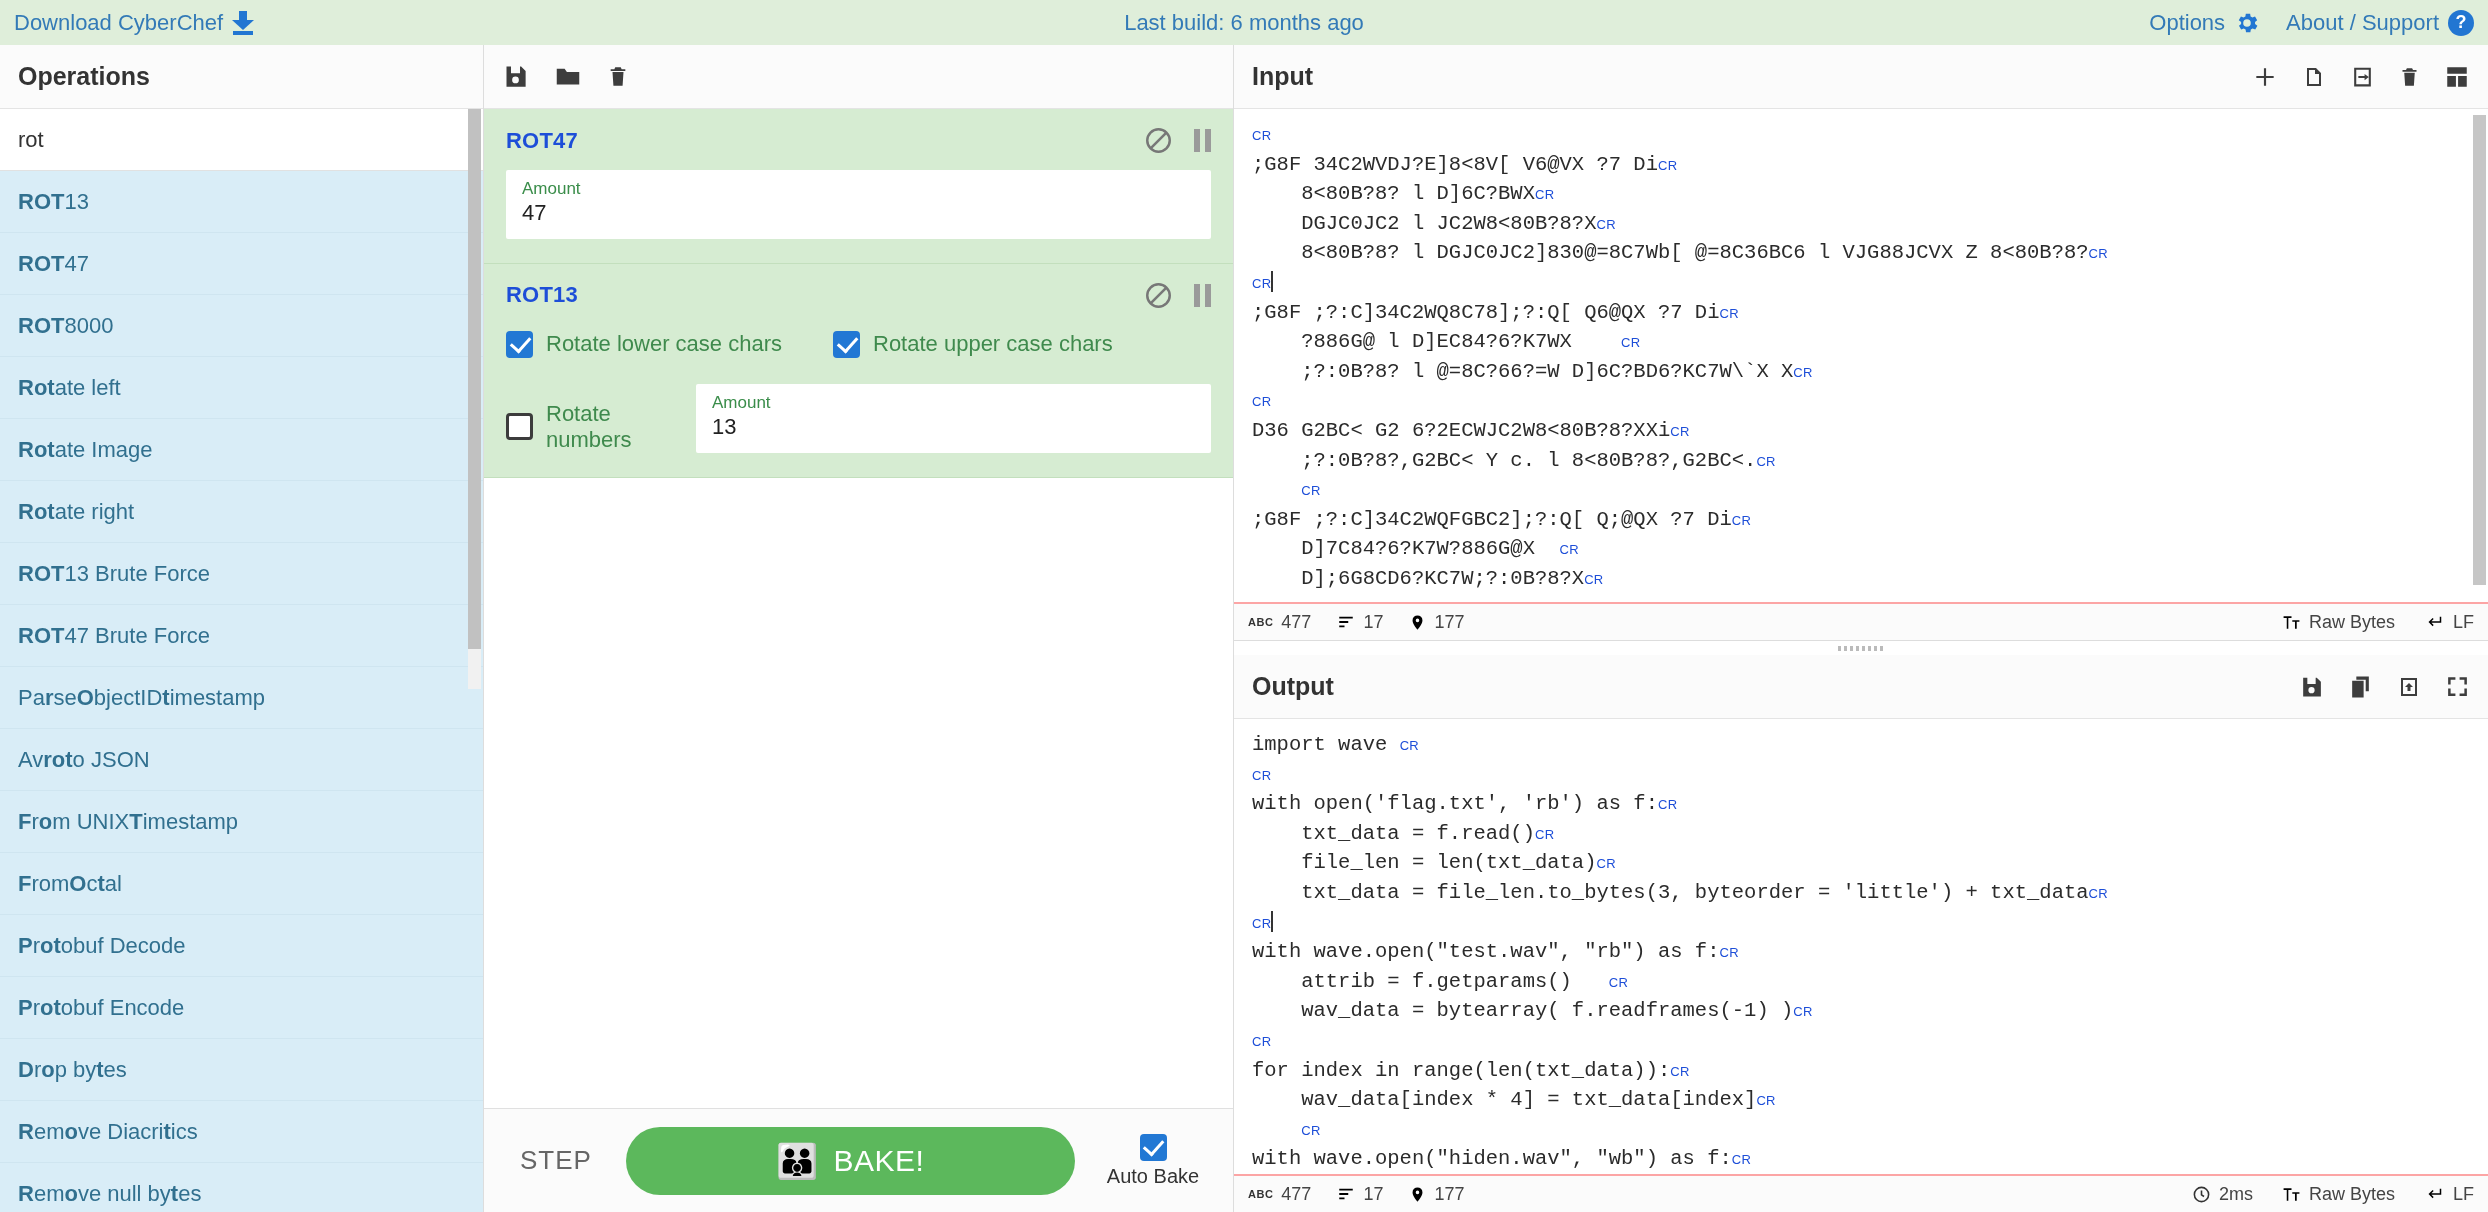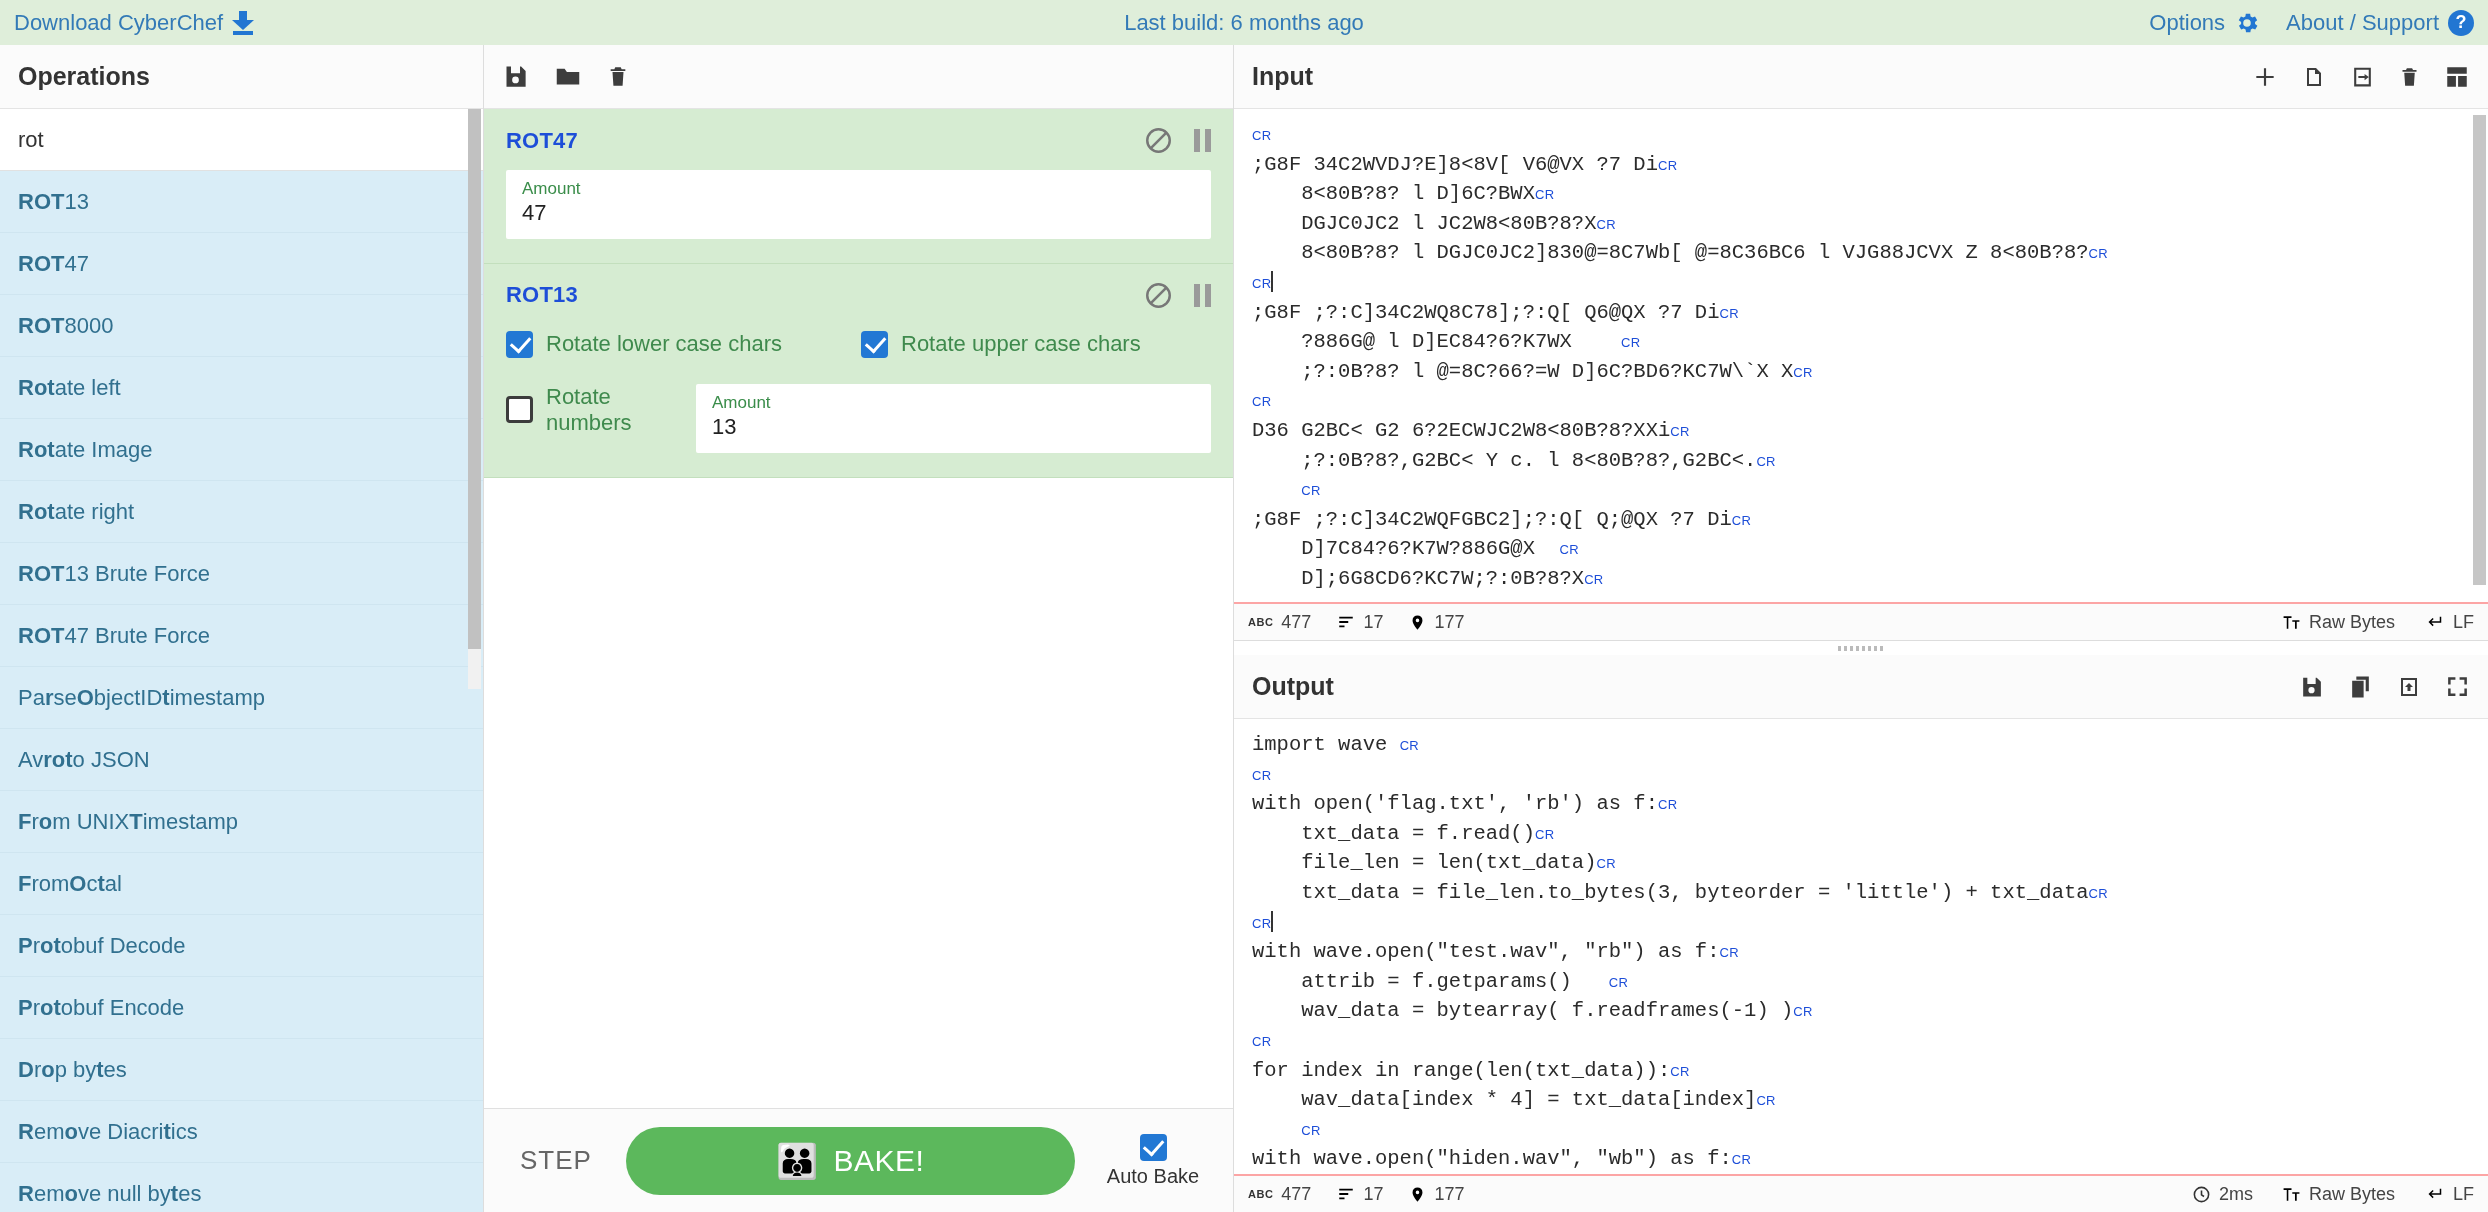--- a/index.html
+++ b/index.html
@@ -87,33 +87,33 @@
   .icon-pause span { width: 6px; height: 23px; background: #9a9a9a; display: block; }
   .ing {
     background: #fff; border-radius: 2px; margin-top: 16px; padding: 9px 16px 11px 16px;
     display: flex; flex-direction: column; justify-content: center;
   }
   .ing-label { font-size: 17px; color: #3a8d4a; line-height: 1.2; }
   .ing-value { font-size: 22px; color: #222; line-height: 1.3; font-family: "Liberation Sans", sans-serif; }
   .ing-amount { width: 100%; }
   .checkbox-row { display: flex; margin-top: 22px; align-items: center; }
   .cb-item { display: flex; align-items: center; gap: 13px; }
-  .cb-item.first { width: 355px; }
+  .cb-item.first { width: 327px; }
   .cb {
     width: 27px; height: 27px; border-radius: 4px; flex: 0 0 27px;
     display: flex; align-items: center; justify-content: center;
   }
   .cb.checked { background: #2278d4; }
   .cb.unchecked { background: #fff; border: 3px solid #3c3c3c; }
   .cb.checked::after {
     content: ""; width: 9px; height: 16px; border: solid #fff;
     border-width: 0 3.2px 3.2px 0; transform: rotate(42deg) translate(-1px,-2px);
   }
   .cb-label { font-size: 22px; color: #3f8a4d; }
-  .numrow { display: flex; margin-top: 26px; align-items: flex-start; }
+  .numrow { display: flex; margin-top: 26px; align-items: flex-end; }
   .numrow .left { width: 190px; display: flex; align-items: center; gap: 13px; }
   .numrow .ing { margin-top: 0; flex: 1; }
 
   .bake-bar {
     height: 104px; flex: 0 0 104px; border-top: 1px solid #e0e0e0; background: #fbfbfb;
     display: flex; align-items: center; padding: 0 20px; gap: 18px;
   }
   .step-btn {
     font-size: 26px; color: #666; font-weight: normal; letter-spacing: 1px;
     background: none; border: none; cursor: pointer; padding: 12px 16px;

